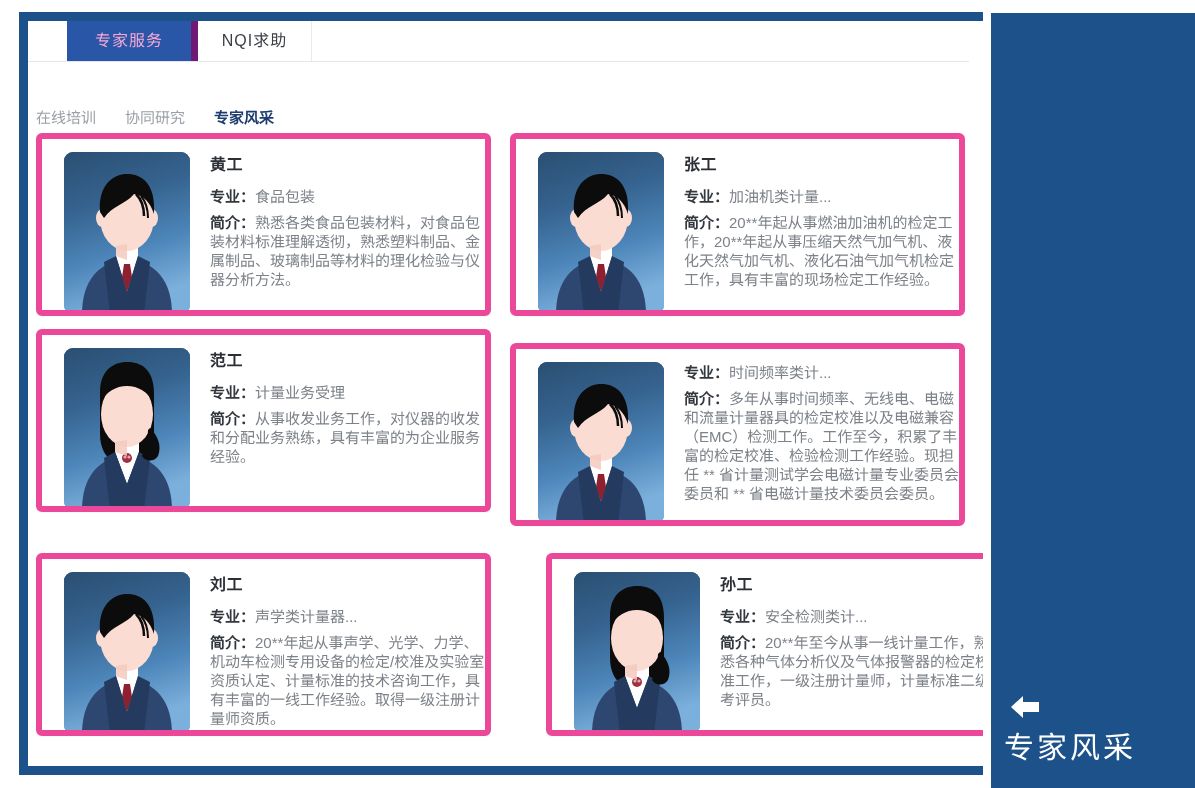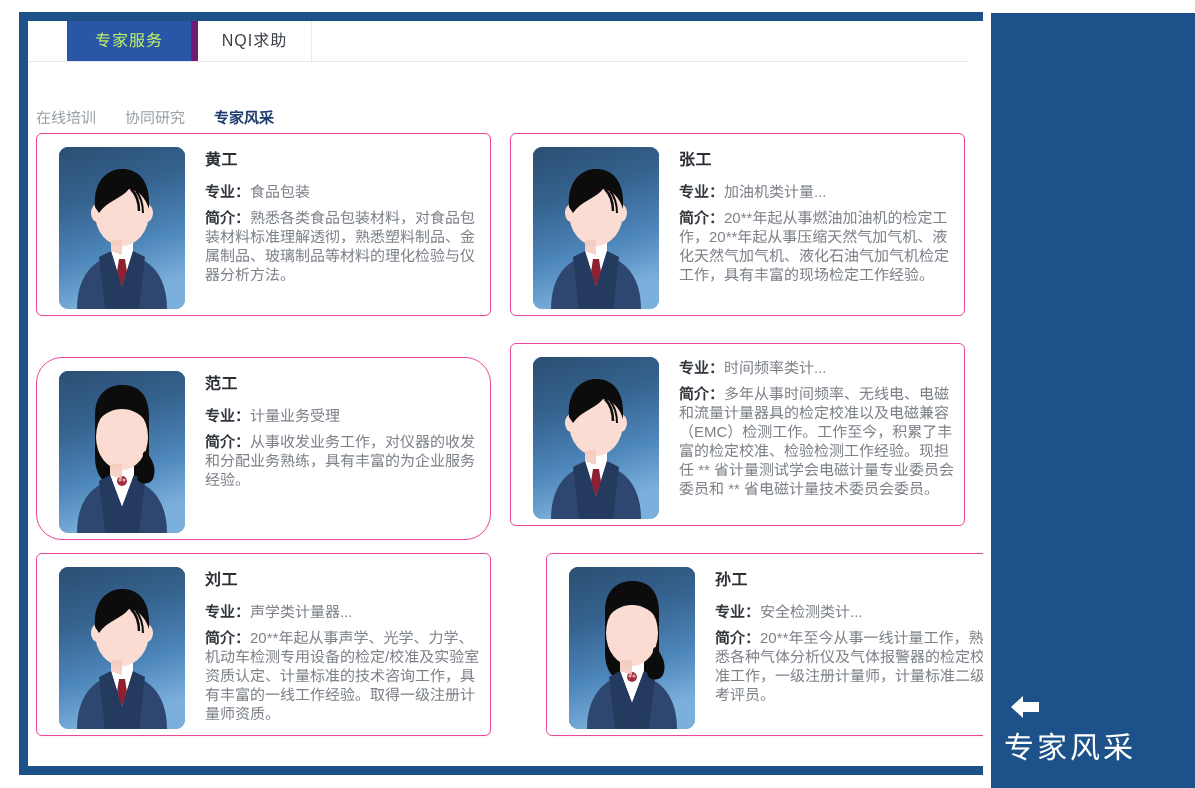--- a/index.html
+++ b/index.html
@@ -65,21 +65,21 @@
     text-align: center;
     font-size: 16px;
     letter-spacing: 1px;
     cursor: pointer;
     user-select: none;
   }
   .tab.primary {
     left: 39px;
     width: 124px;
     background: #2a56a7;
-    color: #bef264;
+    color: #f9a8d4;
   }
   .tab.secondary {
     left: 163px;
     width: 121px;
     background: #ffffff;
     color: #3a3f46;
     border-left: 7px solid #701a75;
     border-right: 1px solid #e8eaee;
   }
 
@@ -123,28 +123,28 @@
     position: absolute;
     left: 8px; top: 112px;
     width: 930px;
     height: 630px;
   }
   .card {
     position: absolute;
     width: 455px;
     height: 183px;
     background: #ffffff;
-    border: 1px solid #ec4899;
+    border: 6px solid #ec4899;
     border-radius: 6px;
     box-shadow: 0 1px 2px rgba(0,0,0,0.035);
     overflow: hidden;
   }
   .card.c0 { left: 0px;   top: 0px;   }
   .card.c1 { left: 474px; top: 0px;   }
-  .card.c2 { left: 0px;   top: 224px; border-radius: 26px; }
+  .card.c2 { left: 0px;   top: 196px; }
   .card.c3 { left: 474px; top: 210px; }
   .card.c4 { left: 0px;   top: 420px; }
   .card.c5 { left: 474px; top: 420px; margin-left: 36px; }
 
   
   .avatar {
     position: absolute;
     left: 22px; top: 13px;
     width: 126px; height: 162px;
     border-radius: 9px;

